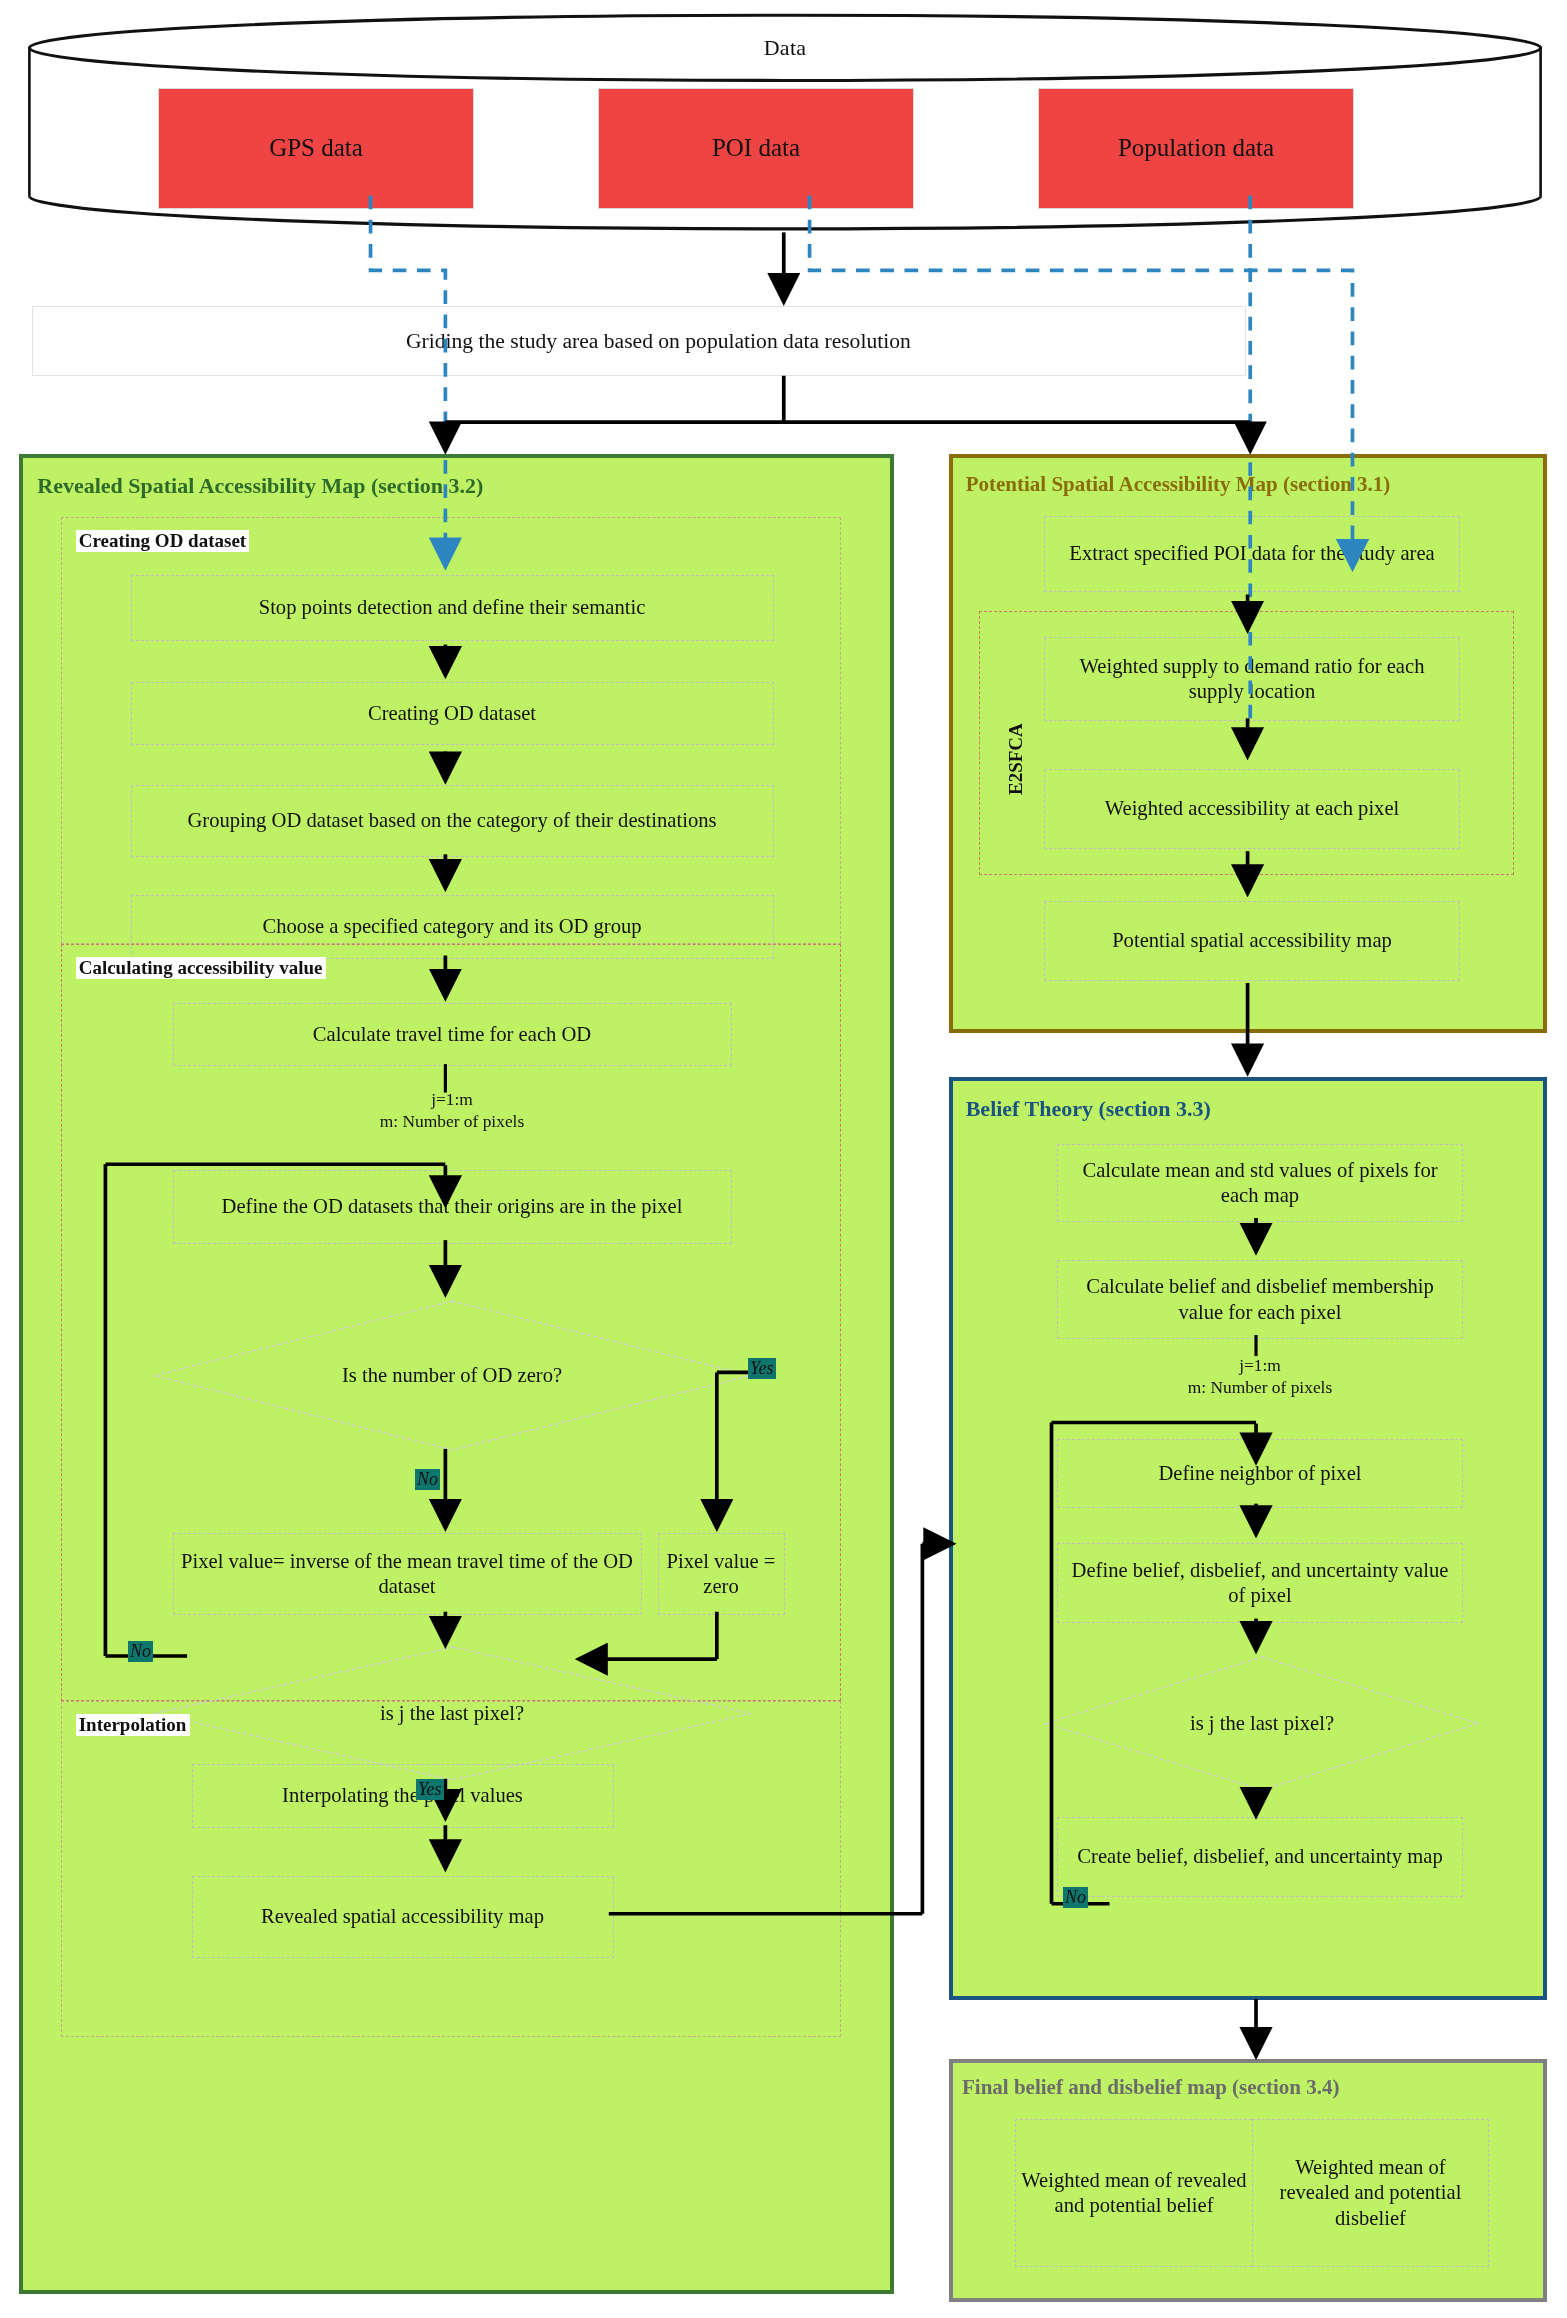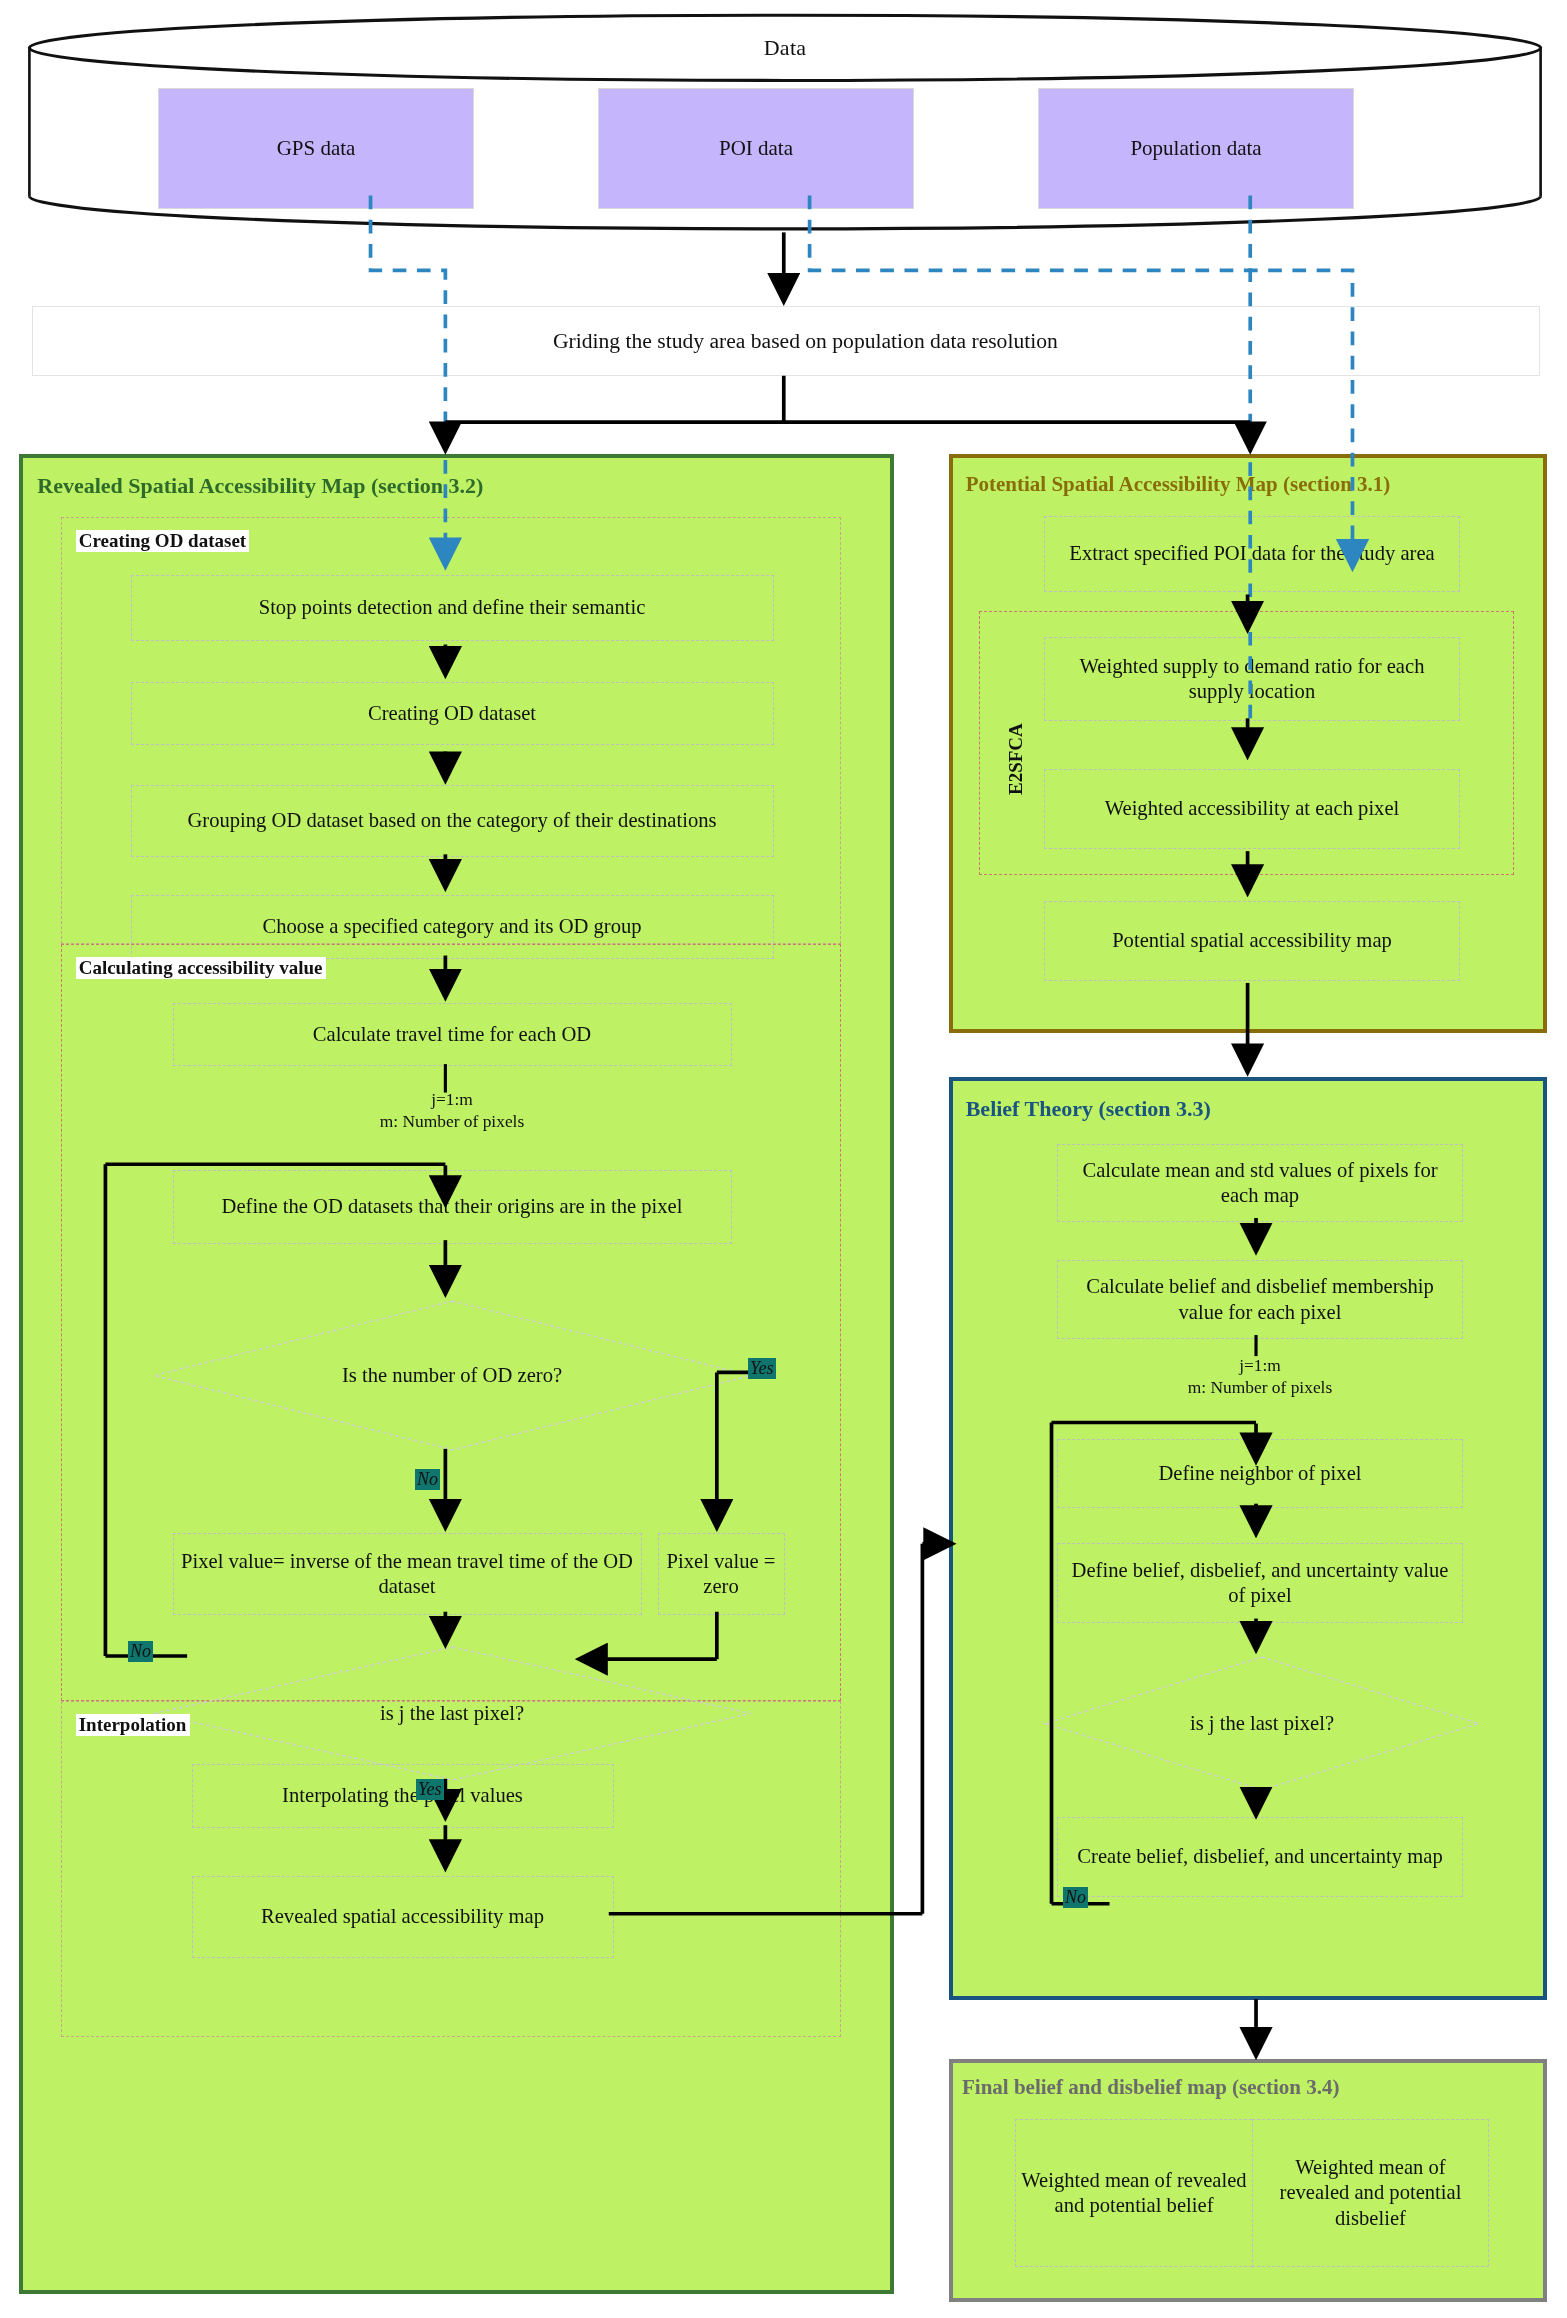--- a/index.html
+++ b/index.html
@@ -25,23 +25,23 @@
   .db-title {
     position:absolute;
     left:0; top:24px; width:100%;
     text-align:center;
     font-size:22px;
     letter-spacing:0.3px;
   }
   .db-box {
     position:absolute;
     border:1.6px solid #d9d9d9;
-    background:#c4b5fd;
+    background:#ef4444;
     display:flex; align-items:center; justify-content:center;
-    font-size:21px;
+    font-size:25px;
     text-align:center;
   }
 
   
   .proc {
     position:absolute;
     border:1.1px dashed #bfbfbf;
     background:transparent;
     display:flex; align-items:center; justify-content:center;
     text-align:center;
@@ -141,21 +141,21 @@
       <span>GPS data</span>
     </div>
     <div class="db-box" style="left:1012px; top:77px; width:316px; height:121px;">
       <span>Population data</span>
     </div>
     <div class="db-box" style="left:572px; top:77px; width:316px; height:121px;">
       <span>POI data</span>
     </div>
   </div>
 
-  <div class="proc solidish" style="left:32px; top:306px; width:1508px; height:70px; font-size:21.6px;padding-left:44px;">
+  <div class="proc solidish" style="left:32px; top:306px; width:1214px; height:70px; font-size:21.6px;padding-left:44px;">
     <span>Griding the study area based on population data resolution</span>
   </div>
 
   <div class="panel" id="panel-revealed" style="left:18.5px; top:454px; width:875px; height:1840px;">
     <div class="panel-title" style="left:14.8px; top:14.8px;">Revealed Spatial Accessibility Map (section 3.2)</div>
 
     <div class="subgroup" style="left:38px; top:59px; width:780px; height:427px;"></div>
     <div class="subgroup-label" style="left:53px; top:72px;">Creating OD dataset</div>
 
     <div class="proc" style="left:108px; top:117px; width:643px; height:66px;">

